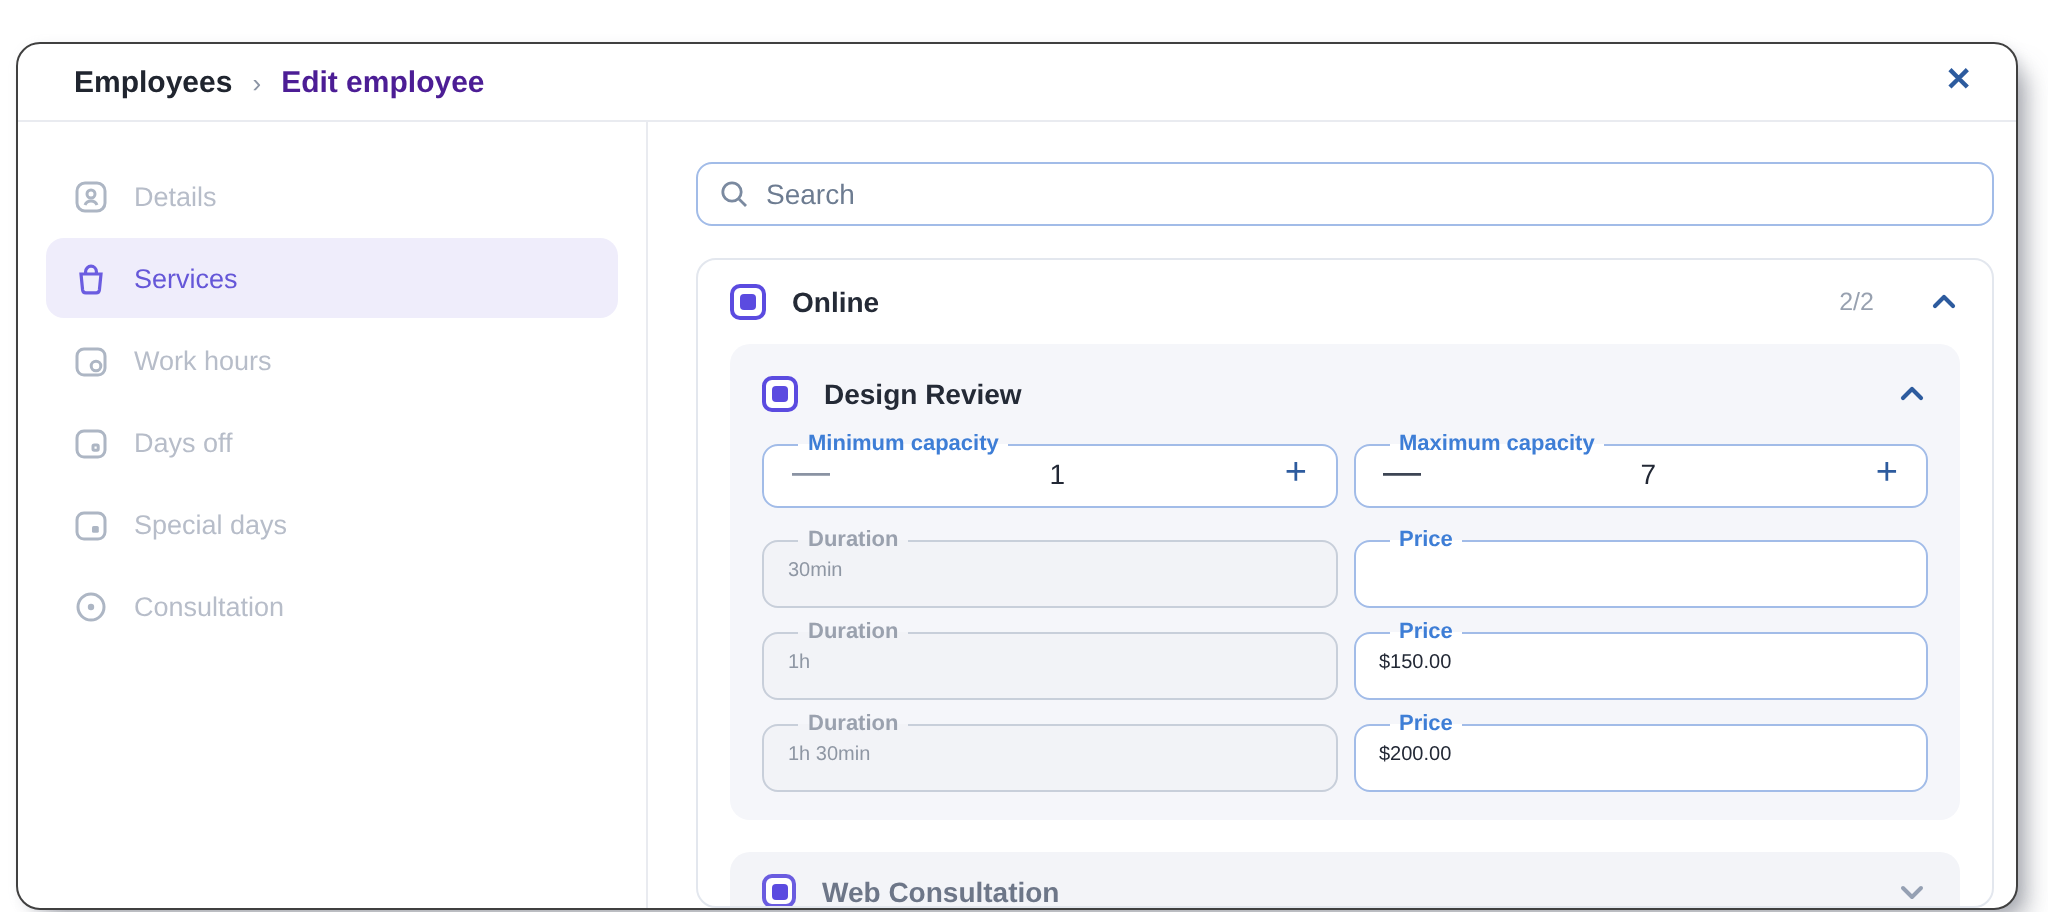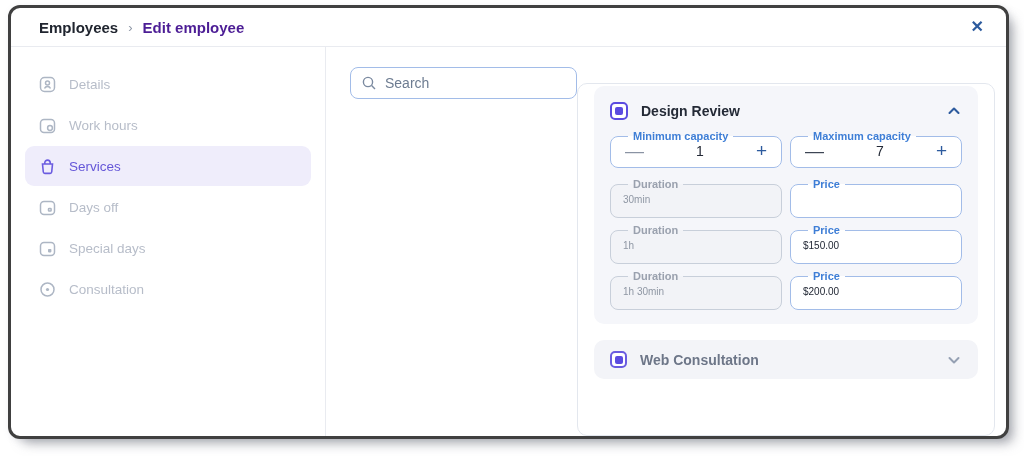--- a/index.html
+++ b/index.html
@@ -1,21 +1,21 @@
 <!DOCTYPE html>
 <html><head>
 <meta charset="utf-8">
 <style>
   * { box-sizing: border-box; margin: 0; padding: 0; }
   html, body { width: 1024px; height: 456px; background: #ffffff; overflow: hidden; }
   body { font-family: "Liberation Sans", sans-serif; }
 
   .window {
-    position: absolute; left: 8px; top: 5px; width: 1001px; height: 434px;
-    background: #ffffff; border: 3px solid #404040; border-radius: 12px;
+    position: absolute; left: 8px; top: 21px; width: 1001px; height: 434px;
+    background: #ffffff; border: 1px solid #404040; border-radius: 12px;
     box-shadow: 9px 9px 12px -5px rgba(105,110,120,.55), 2px 2px 6px rgba(160,165,175,.25);
     display: flex; flex-direction: column; overflow: hidden;
   }
 
   
   .hdr { height: 39px; flex: 0 0 39px; display: flex; align-items: center;
          padding: 0 22px 0 28px; border-bottom: 1px solid #e9ebf0; }
   .crumb-root { font-size: 15px; font-weight: 700; color: #20252f; }
   .crumb-sep  { font-size: 13px; color: #8c95a5; margin: 0 10px; padding-top: 1px; }
   .crumb-cur  { font-size: 15px; font-weight: 700; color: #4c1d95; cursor: default; }
@@ -27,21 +27,21 @@
   .sidebar { width: 315px; flex: 0 0 315px; border-right: 1px solid #e9ebf0; padding: 17px 14px 0 14px; }
   .side-item { display: flex; align-items: center; gap: 13px; height: 40px;
                padding: 0 14px; border-radius: 9px; margin-bottom: 1px;
                font-size: 13.5px; color: #b7bdc9; cursor: pointer; }
   .side-item .ic { width: 17px; height: 17px; flex: 0 0 17px; display: flex; align-items: center; }
   .side-item.active { background: #efedfb; color: #6557d8; font-weight: 400; }
   .side-item svg { stroke: #adb6c4; }
   .side-item.active svg { stroke: #6b5ce0; }
 
   
-  .content { flex: 1; padding: 20px 11px 0 24px; display: flex; flex-direction: row; }
+  .content { flex: 1; padding: 20px 11px 0 24px; display: flex; flex-direction: column; }
 
   .searchbox { height: 32px; border: 1px solid #a2bce8; border-radius: 8px; background: #fff;
                display: flex; align-items: center; padding: 0 10px; gap: 8px; }
   .searchbox input { border: none; outline: none; flex: 1; font-size: 14px; color: #33404f;
                      font-family: "Liberation Sans", sans-serif; background: transparent; }
   .searchbox input::placeholder { color: #6d7c91; }
 
   .cat-card { margin-top: 16px; border: 1px solid #e3e7ee; border-radius: 10px; background: #fff;
               flex: 1; display: flex; flex-direction: column; overflow: hidden; }
   .cat-head { display: flex; align-items: center; gap: 13px; padding: 12px 16px 10px 16px; cursor: pointer; }
@@ -103,37 +103,37 @@
       <div class="side-item">
         <span class="ic">
           <svg width="17" height="17" viewBox="0 0 17 17" fill="none" stroke-width="1.5">
             <rect x="1.5" y="1.5" width="14" height="14" rx="4"></rect>
             <circle cx="8.5" cy="7" r="2"></circle>
               <path d="M5.5 12.5c.6-1.5 1.8-2 3-2s2.4.5 3 2"></path>
           </svg>
         </span>
         <span>Details</span>
       </div>
-      <div class="side-item">
-        <span class="ic">
-          <svg width="17" height="17" viewBox="0 0 17 17" fill="none" stroke-width="1.5">
-            <rect x="1.5" y="2.5" width="14" height="13" rx="3.5"></rect>
-              <circle cx="11" cy="11" r="2.4"></circle>
-          </svg>
-        </span>
-        <span>Work hours</span>
-      </div>
       <div class="side-item active">
         <span class="ic">
           <svg width="17" height="17" viewBox="0 0 17 17" fill="none" stroke-width="1.6">
             <path d="M3.5 6h10l-.8 8a1.6 1.6 0 0 1-1.6 1.4H5.9A1.6 1.6 0 0 1 4.3 14L3.5 6z"></path>
             <path d="M5.8 6V4.8a2.7 2.7 0 0 1 5.4 0V6"></path>
           </svg>
         </span>
         <span>Services</span>
+      </div>
+      <div class="side-item">
+        <span class="ic">
+          <svg width="17" height="17" viewBox="0 0 17 17" fill="none" stroke-width="1.5">
+            <rect x="1.5" y="2.5" width="14" height="13" rx="3.5"></rect>
+              <circle cx="11" cy="11" r="2.4"></circle>
+          </svg>
+        </span>
+        <span>Work hours</span>
       </div>
       <div class="side-item">
         <span class="ic">
           <svg width="17" height="17" viewBox="0 0 17 17" fill="none" stroke-width="1.5">
             <rect x="1.5" y="2.5" width="14" height="13" rx="3.5"></rect>
               <rect x="9.5" y="9.5" width="2.6" height="2.6" rx="0.6"></rect>
           </svg>
         </span>
         <span>Days off</span>
       </div>
@@ -164,20 +164,32 @@
           <svg width="16" height="16" viewBox="0 0 16 16" fill="none" stroke="#7b8aa0" stroke-width="1.4">
             <circle cx="7" cy="7" r="4.6"></circle>
               <path d="M10.6 10.6 L14 14"></path>
           </svg>
         </span>
         <input type="text" placeholder="Search" style="">
       </div>
 
       <section class="cat-card">
 
+        <div class="cat-head">
+          <span class="chk">
+              <span class="fill"></span>
+            </span>
+          <span class="cat-title">Online</span>
+          <span class="cat-count">2/2</span>
+          <span class="chev">
+            <svg width="16" height="16" viewBox="0 0 16 16" fill="none" stroke="#2d5b9e" stroke-width="2.1" stroke-linecap="round" stroke-linejoin="round">
+              <path d="M3.5 10 L8 5.5 L12.5 10"></path>
+            </svg>
+          </span>
+        </div>
 
         <div class="svc-panel">
 
           <div class="svc-head">
             <span class="chk">
                 <span class="fill"></span>
               </span>
             <span class="svc-title">Design Review</span>
             <span class="chev">
               <svg width="16" height="16" viewBox="0 0 16 16" fill="none" stroke="#2d5b9e" stroke-width="2.1" stroke-linecap="round" stroke-linejoin="round">

